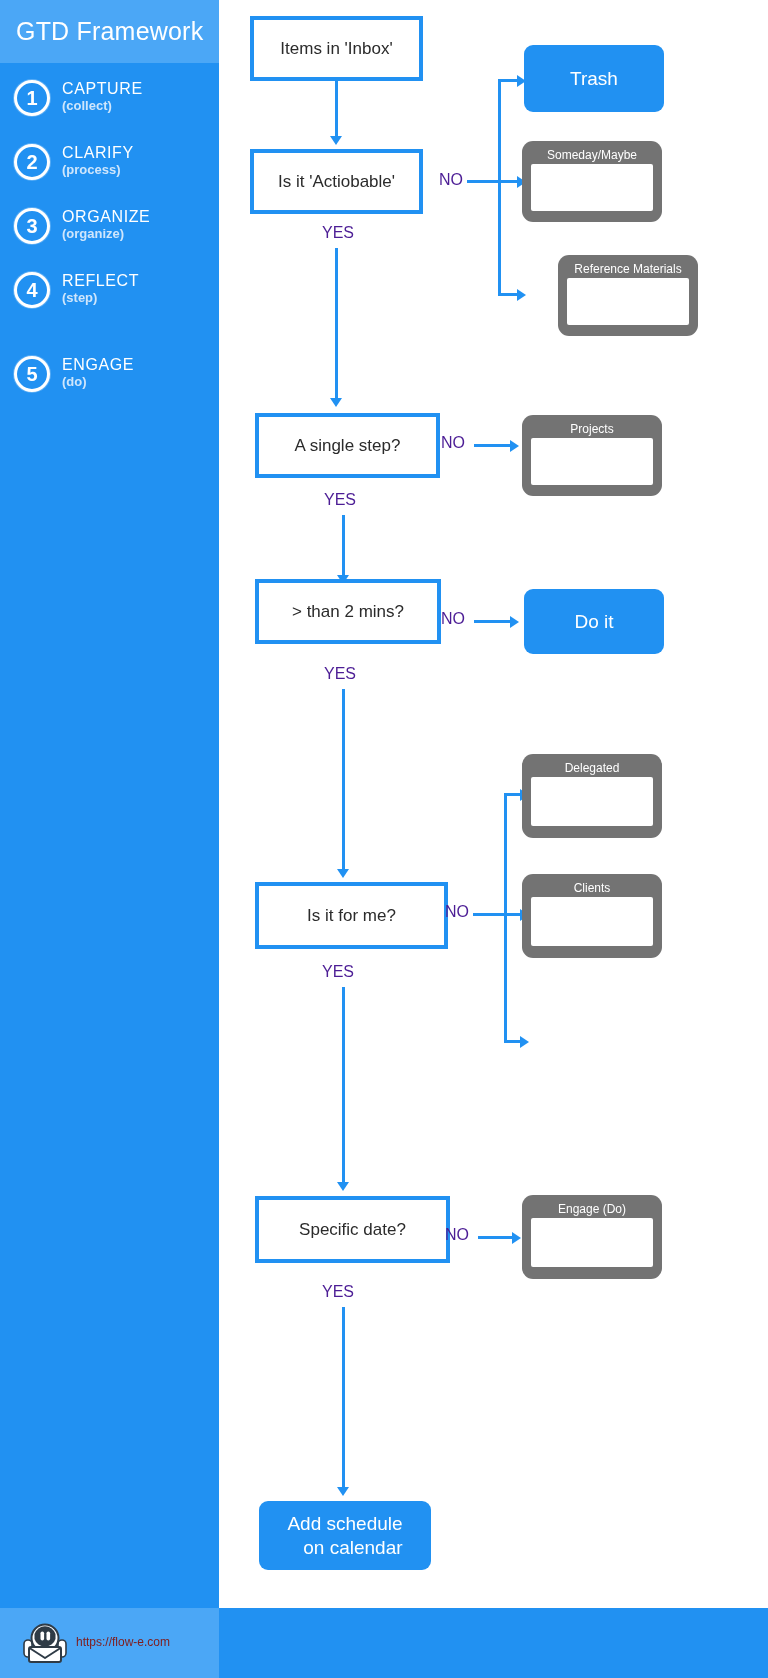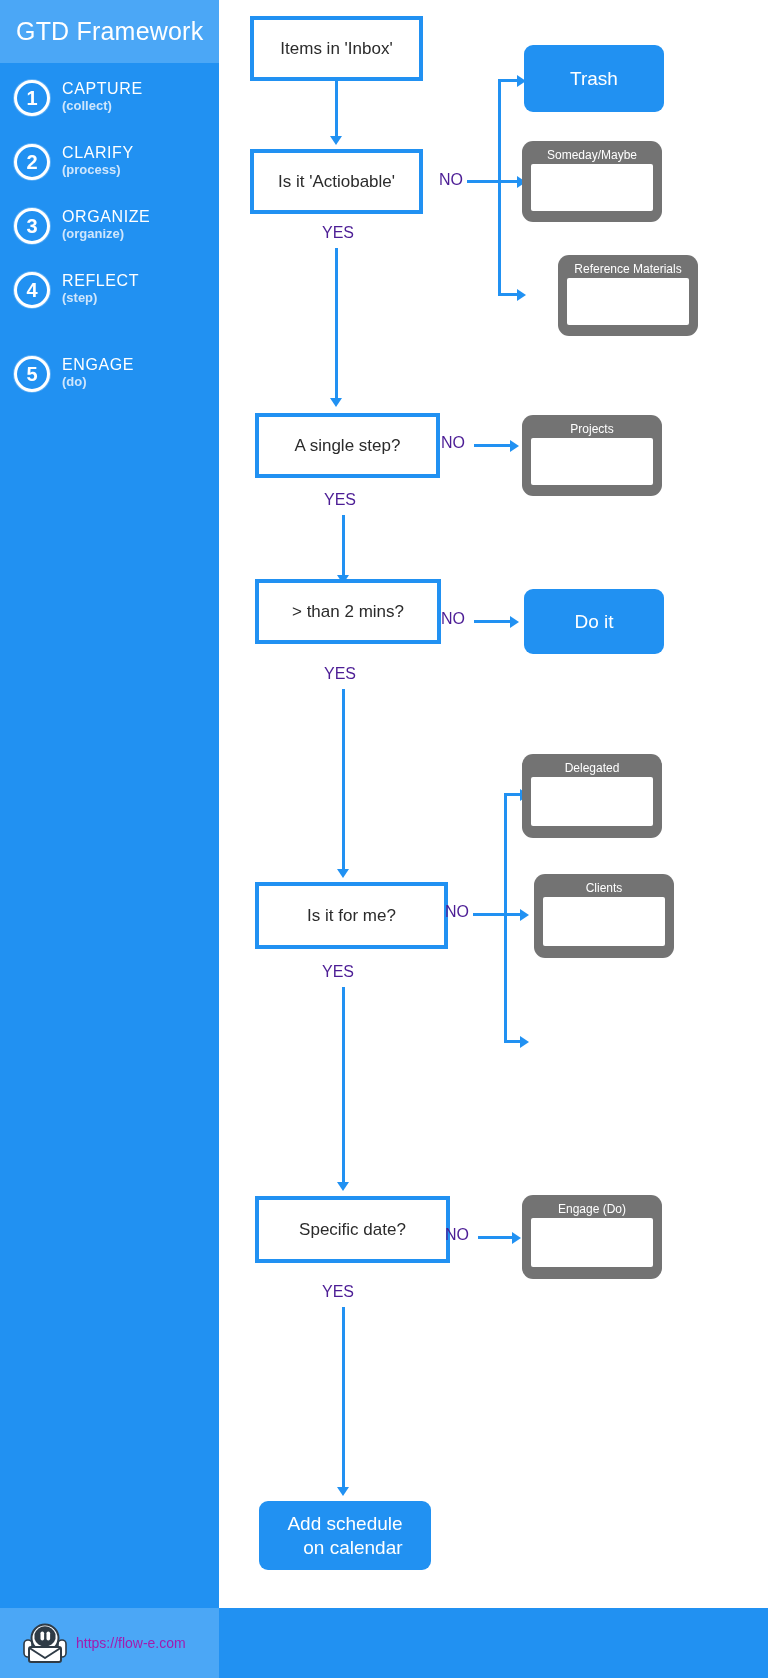--- a/index.html
+++ b/index.html
@@ -57,21 +57,21 @@
     position: absolute; left: 0; top: 1608px;
     width: 219px; height: 70px; background: #4ba7f6;
   }
   .footer-right {
     position: absolute; left: 219px; top: 1608px;
     width: 549px; height: 70px; background: #2191f2;
   }
   .footer-logo { position: absolute; left: 22px; top: 1620px; width: 46px; height: 46px; }
   .footer-url {
     position: absolute; left: 76px; top: 1635px;
-    font-size: 14px; color: #a21caf; white-space: nowrap;
+    font-size: 12px; color: #7f1d1d; white-space: nowrap;
   }
 
   
   .canvas {
     position: absolute; left: 219px; top: 0;
     width: 549px; height: 1608px; background: #ffffff;
   }
 
   
   .dbox {
@@ -253,21 +253,21 @@
     <div class="hline" style="left:285px; top:913px; width:18px;"></div>
     <div class="arrow-right" style="left:301px; top:909px;"></div>
     <div class="hline" style="left:285px; top:1040px; width:18px;"></div>
     <div class="arrow-right" style="left:301px; top:1036px;"></div>
 
     <div class="darkbox" style="left:303px; top:754px; width:140px; height:84px;">
       <div class="darkbox-label">Delegated</div>
       <div class="darkbox-field" style="height:49px;"></div>
     </div>
 
-    <div class="darkbox" style="left:303px; top:874px; width:140px; height:84px;margin-left:12px;">
+    <div class="darkbox" style="left:303px; top:874px; width:140px; height:84px;">
       <div class="darkbox-label">Clients</div>
       <div class="darkbox-field" style="height:49px;"></div>
     </div>
 
 
     <div class="vline" style="left:123px; top:987px; height:195px;"></div>
     <div class="arrow-down" style="left:118px; top:1182px;"></div>
 
     <div class="dbox" style="left:36px; top:1196px; width:195px; height:67px;">Specific date?</div>
     <div class="lbl" style="left:103px; top:1283px;">YES</div>

